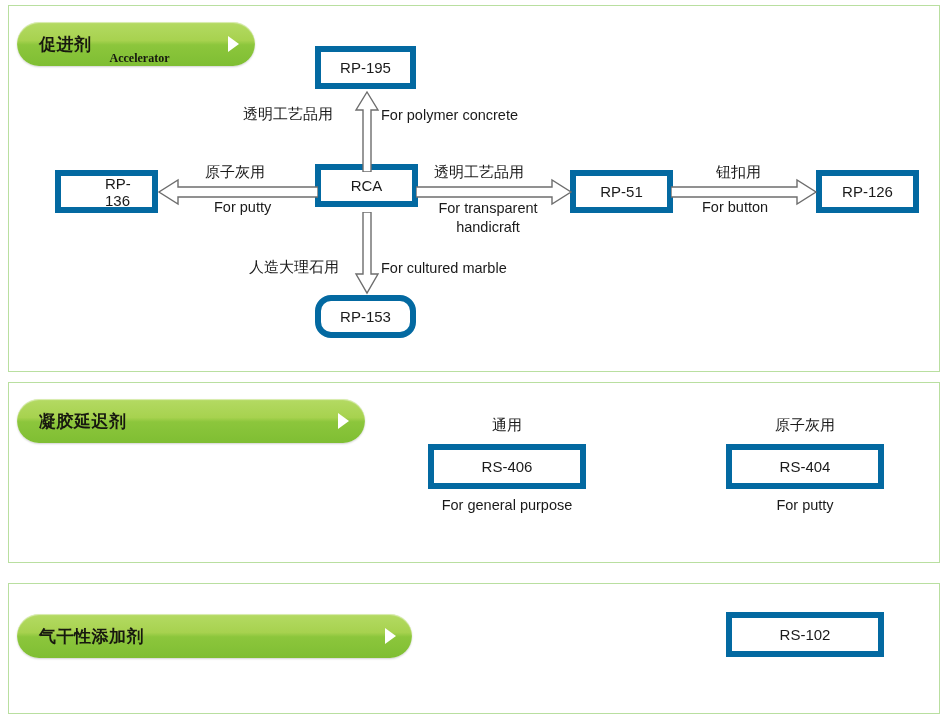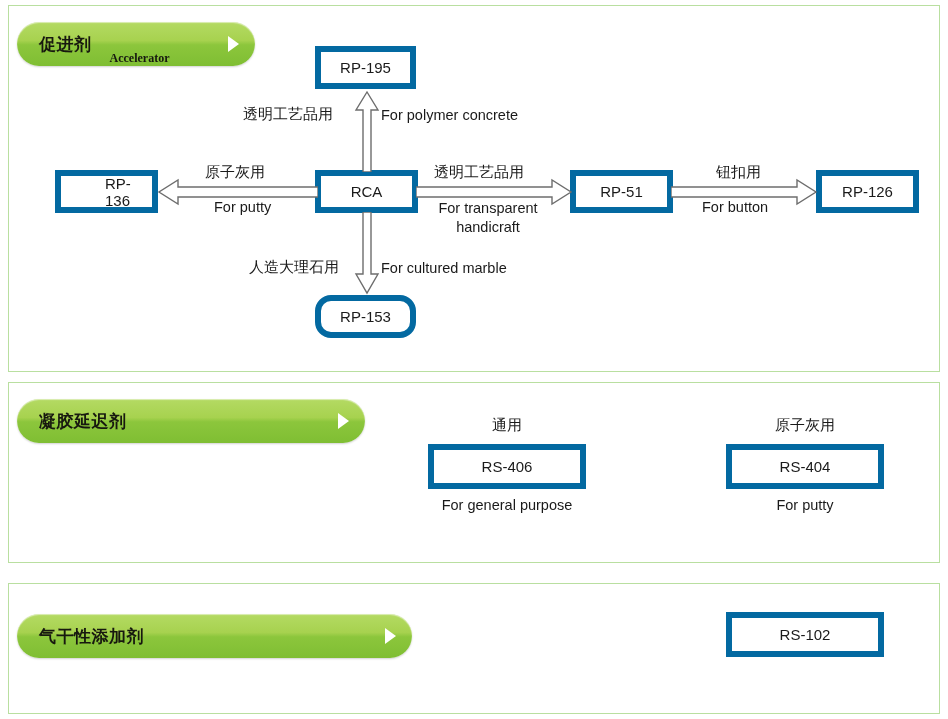--- a/index.html
+++ b/index.html
@@ -81,21 +81,21 @@
     display: flex;
     align-items: center;
     justify-content: center;
     font-family: "Liberation Sans", sans-serif;
     font-size: 15px;
     color: #1a1a1a;
     box-sizing: border-box;
   }
 
   #box-rp195 { left: 315px; top: 46px;  width: 101px; height: 43px; }
-  #box-rca   { left: 315px; top: 170px; width: 103px; height: 43px; }
+  #box-rca   { left: 315px; top: 164px; width: 103px; height: 43px; }
   #box-rp136 { left: 55px;  top: 170px; width: 103px; height: 43px; padding-left: 44px; }
   #box-rp51  { left: 570px; top: 170px; width: 103px; height: 43px; }
   #box-rp126 { left: 816px; top: 170px; width: 103px; height: 43px; }
   #box-rp153 { left: 315px; top: 295px; width: 101px; height: 43px; border-radius: 16px; }
   #box-rs406 { left: 428px; top: 444px; width: 158px; height: 45px; }
   #box-rs404 { left: 726px; top: 444px; width: 158px; height: 45px; }
   #box-rs102 { left: 726px; top: 612px; width: 158px; height: 45px; }
 
   
   .arrow { position: absolute; }

